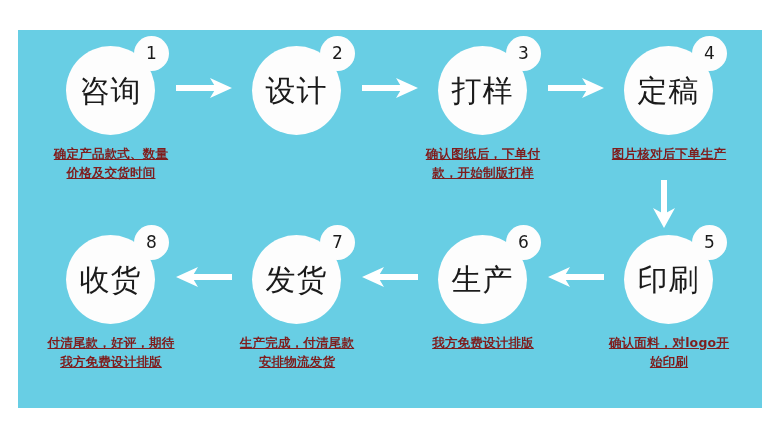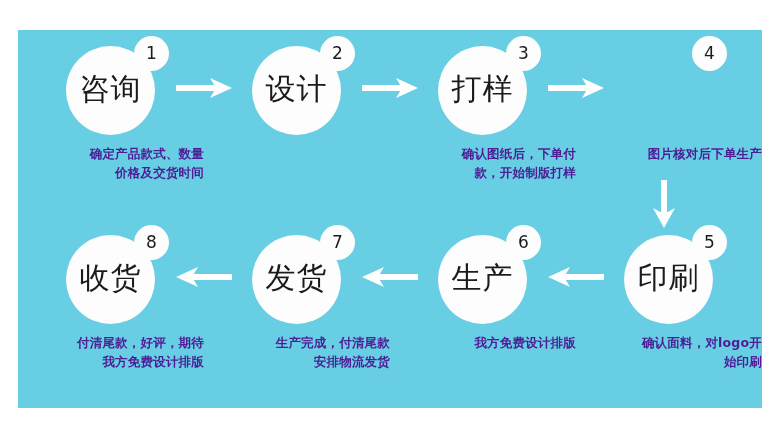--- a/index.html
+++ b/index.html
@@ -60,21 +60,21 @@
     background: #fdfdfd;
     display: flex;
     align-items: center;
     justify-content: center;
   }
   .circle-label {
     font-size: 30px;
     line-height: 1;
     color: #1b1b1b;
     letter-spacing: 1px;
-    font-family: Liberation Mono, monospace;
+    font-family: Liberation Sans, sans-serif;
   }
 
   .circle-badge {
     position: absolute;
     left: 116px;
     top: -8px;
     width: 35px;
     height: 35px;
     border-radius: 50%;
     background: #fdfdfd;
@@ -88,26 +88,27 @@
     line-height: 1;
     color: #1b1b1b;
     font-family: "DejaVu Sans", "Liberation Sans", sans-serif;
   }
 
   .desc {
     position: absolute;
     left: 0;
     top: 100px;
     width: 186px;
-    text-align: right;
-    color: #4c1d95;
+    text-align: center;
+    color: #7f1d1d;
     font-size: 12.5px;
     font-weight: bold;
     line-height: 1.55;
     letter-spacing: 0.2px;
+    text-decoration: underline;
   }
   .desc .ln { display: block; white-space: nowrap; }
 
   
   .arrow-h {
     position: absolute;
     top: 47px;
     width: 56px;
     height: 22px;
   }
@@ -190,20 +191,23 @@
 
     <div class="arrow-h a2">
       <svg width="56" height="22" viewBox="0 0 56 22">
         <rect x="0" y="8" width="40" height="6" fill="#ffffff"></rect>
         <path d="M34 1 L56 11 L34 21 L40 11 Z" fill="#ffffff"></path>
       </svg>
     </div>
 
     <div class="step s3">
       <div class="bubble-wrap">
+        <div class="circle-main">
+          <span class="circle-label">定稿</span>
+        </div>
         <div class="circle-badge">
           <span class="badge-num">4</span>
         </div>
       </div>
       <div class="desc">
         <span class="ln">图片核对后下单生产</span>
       </div>
     </div>
 
     <div class="arrow-v">

